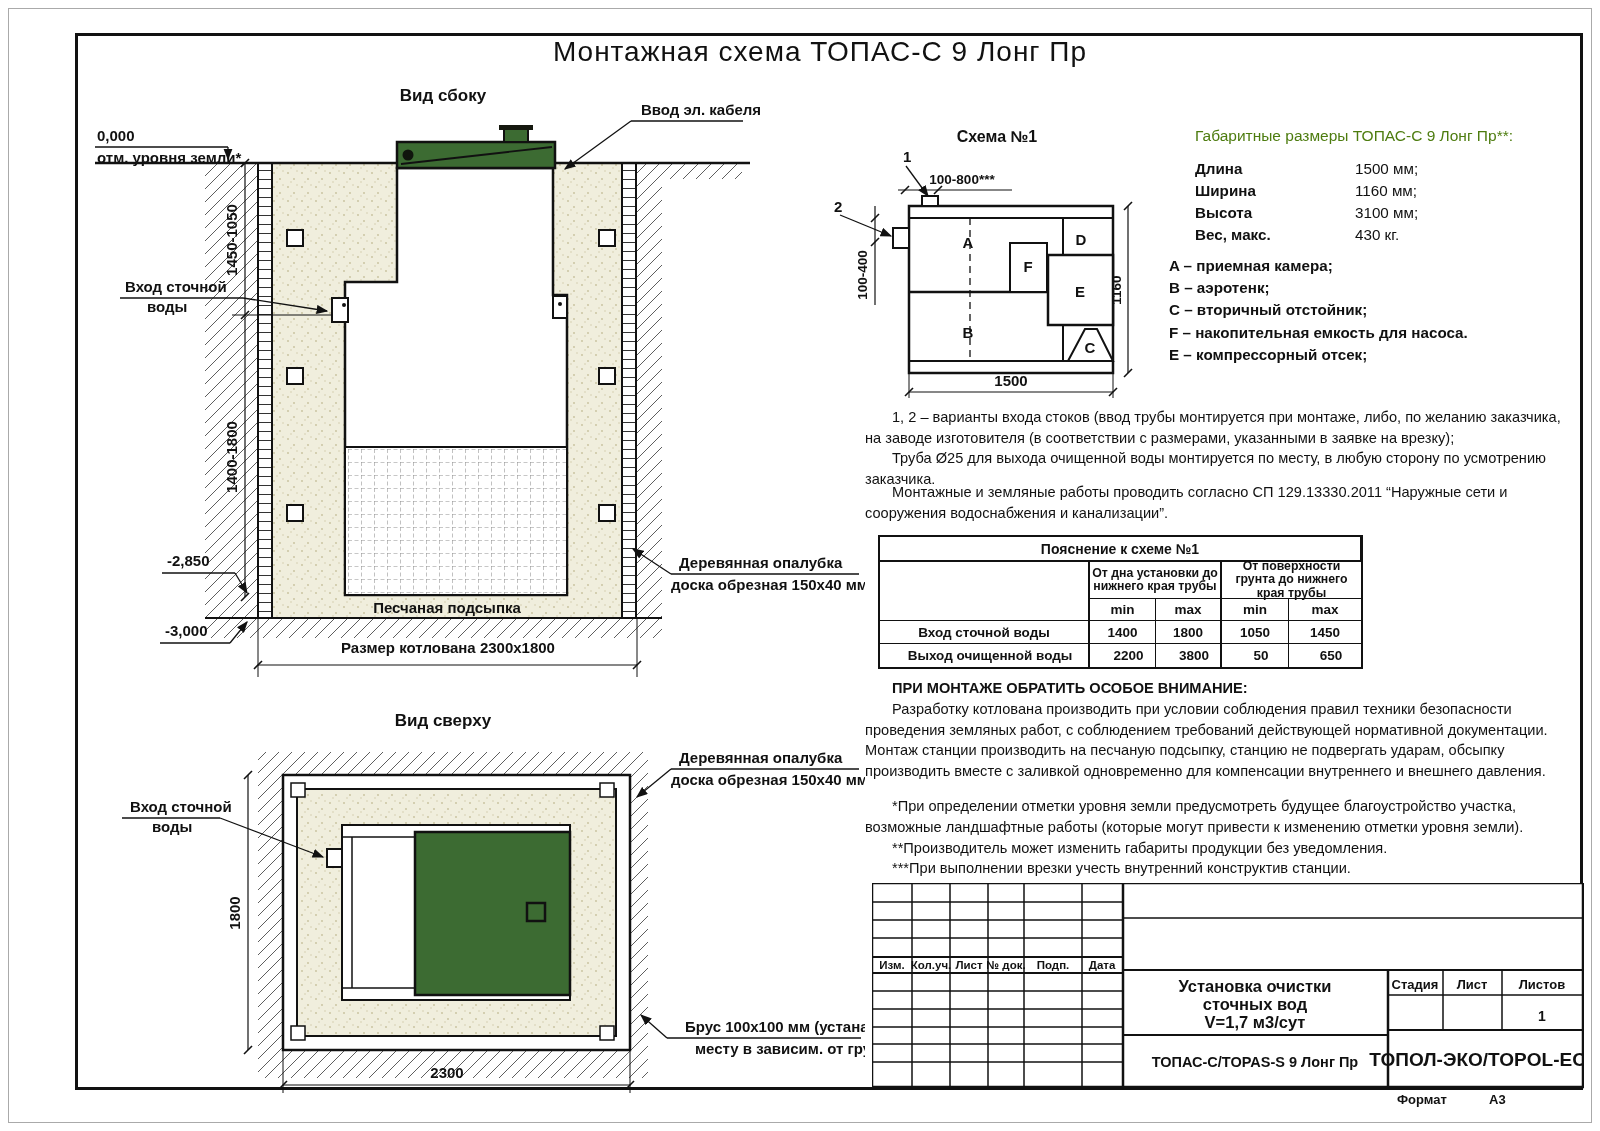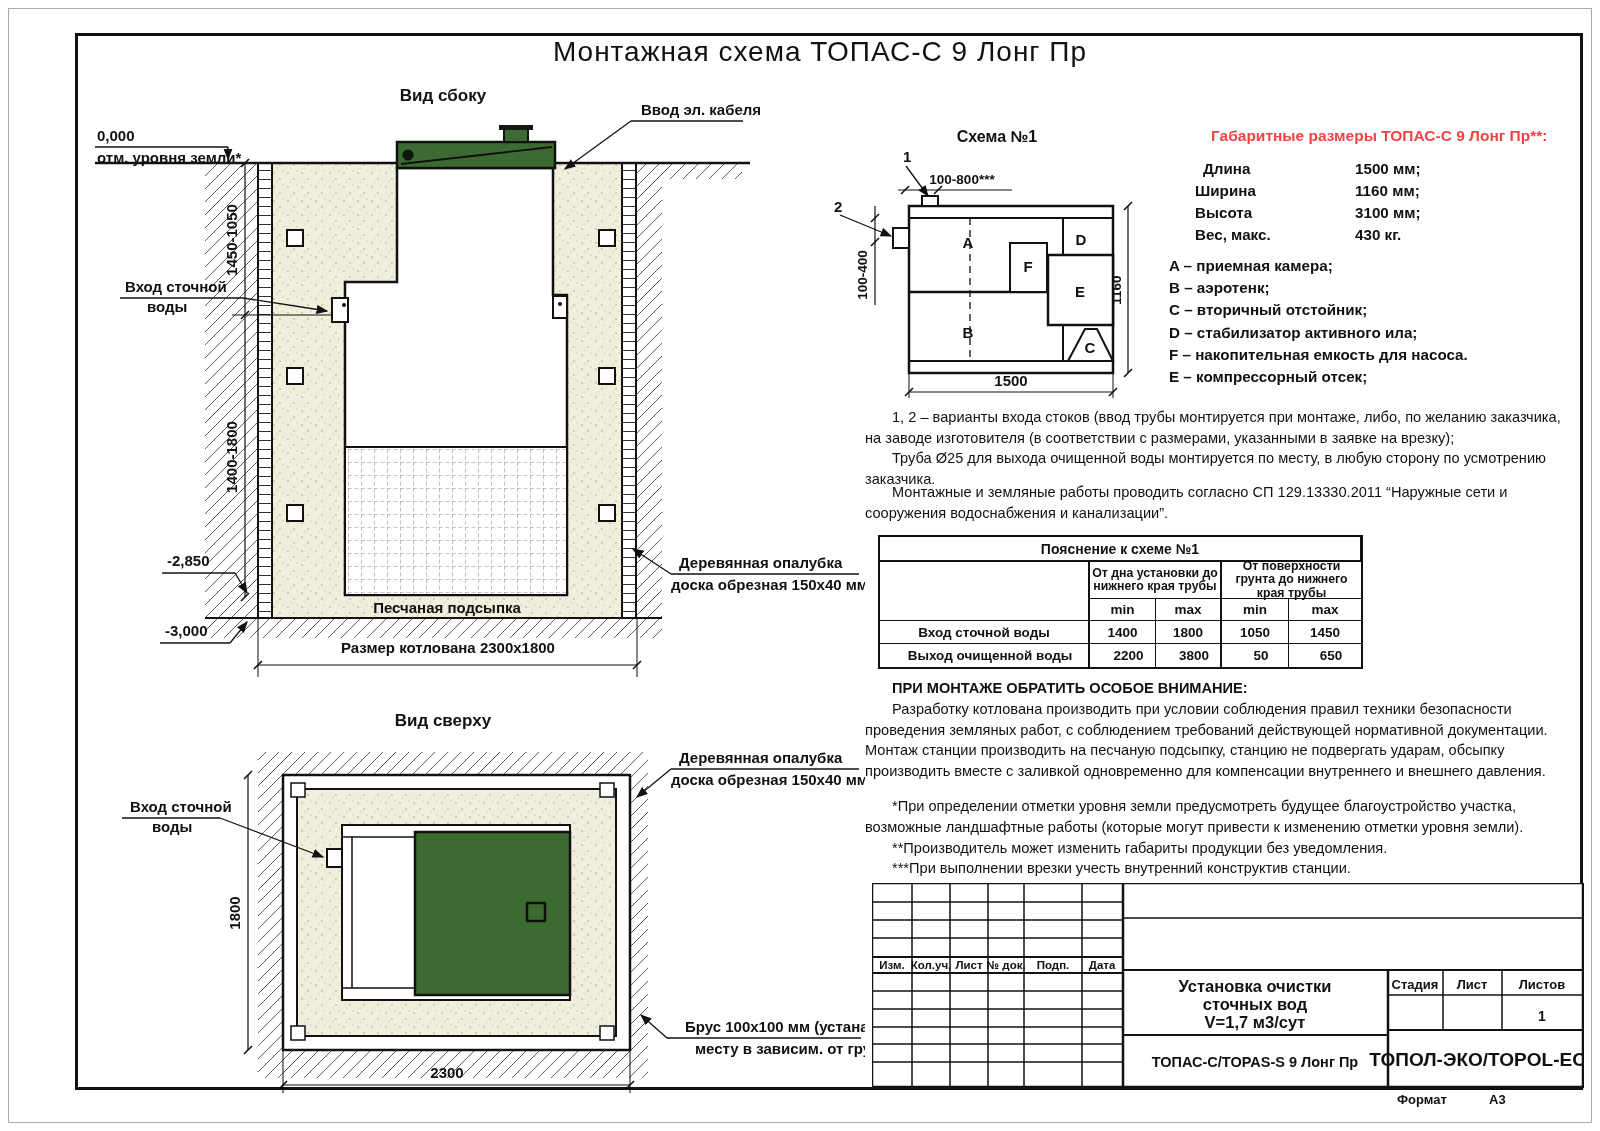--- a/index.html
+++ b/index.html
@@ -1,30 +1,30 @@
 <!DOCTYPE html>
 <html><head>
 <meta charset="utf-8">
 <style>
   html,body{margin:0;padding:0;background:#fff;}
   body{position:relative;width:1600px;height:1131px;font-family:"Liberation Sans","DejaVu Sans",sans-serif;color:#111;overflow:hidden;}
   .abs{position:absolute;}
   .frame{border:3px solid #111;}
   .outer{border:1px solid #aaa;}
-  .dtext{font-weight:700;color:#ef4444;margin-left:16px;}
+  .dtext{font-weight:400;color:#4d7c0f;}
   .center{text-align:center;}
   svg text{fill:#111;font-family:"Liberation Sans","DejaVu Sans",sans-serif;font-weight:600;}
   .t15{font-size:15px;}
   .t14{font-size:13.5px;}
   .t17b{font-size:17px;font-weight:700;}
   .t16b{font-size:16px;font-weight:700;}
   .para{position:absolute;left:865px;width:706px;font-size:14.6px;line-height:20.5px;font-weight:500;color:#111;}
   .indent{text-indent:27px;}
   .spec-row{position:absolute;left:1195px;font-size:15.2px;font-weight:600;}
-  .spec-val{position:absolute;left:1355px;font-size:15.2px;font-weight:700;}
+  .spec-val{position:absolute;left:1355px;font-size:15.2px;font-weight:400;}
   .legend-line{font-size:15.2px;font-weight:600;line-height:22.2px;}
   
   .xtable{position:absolute;left:878px;top:535px;display:grid;
     grid-template-columns:210px 66px 66px 67px 72px;
     grid-template-rows:25px 37px 22px 23px 23px;
     border:2px solid #111;font-weight:600;text-align:center;background:#fff;}
   .xc{border-right:1px solid #111;border-bottom:1px solid #111;display:flex;align-items:center;justify-content:center;font-size:13.5px;}
   .xc.last{border-right:none;}
   .xc.bottom{border-bottom:none;padding-left:12px;}
   .xc.title{grid-column:1/6;font-size:14px;border-bottom:2px solid #111;}
@@ -247,34 +247,33 @@
   <line x1="89" y1="253" x2="89" y2="278" stroke="#111" stroke-width="1"></line>
   <line x1="293" y1="253" x2="293" y2="278" stroke="#111" stroke-width="1"></line>
   <line x1="89" y1="272" x2="293" y2="272" stroke="#111" stroke-width="1.2"></line>
   <path d="M85 276 L93 268" stroke="#111" stroke-width="1.6"></path>
   <path d="M289 276 L297 268" stroke="#111" stroke-width="1.6"></path>
   <text class="t15" x="191" y="266" text-anchor="middle">1500</text>
 </svg>
 
 <div class="abs dtext" style="left:1195px;top:127px;font-size:15.5px;">Габаритные размеры ТОПАС-С 9 Лонг Пр**:</div>
 
-<div class="spec-row" style="top:160px;margin-left:8px;">Длина</div>
+<div class="spec-row" style="top:160px;">Длина</div>
 <div class="spec-val" style="top:160px;">1500 мм;</div>
 <div class="spec-row" style="top:182px;">Ширина</div>
 <div class="spec-val" style="top:182px;">1160 мм;</div>
 <div class="spec-row" style="top:204px;">Высота</div>
 <div class="spec-val" style="top:204px;">3100 мм;</div>
 <div class="spec-row" style="top:226px;">Вес, макс.</div>
 <div class="spec-val" style="top:226px;">430 кг.</div>
 
 <div class="abs" style="left:1169px;top:255px;width:400px;">
   <div class="legend-line">A – приемная камера;</div>
   <div class="legend-line">B – аэротенк;</div>
   <div class="legend-line">C – вторичный отстойник;</div>
-  <div class="legend-line">D – стабилизатор активного ила;</div>
   <div class="legend-line">F – накопительная емкость для насоса.</div>
   <div class="legend-line">E – компрессорный отсек;</div>
 </div>
 
 <div class="para indent" style="top:407px;">1, 2 – варианты входа  стоков (ввод трубы монтируется при монтаже, либо, по желанию заказчика, на заводе изготовителя (в соответствии с размерами, указанными в заявке на врезку);</div>
 <div class="para indent" style="top:448px;">Труба Ø25 для выхода очищенной воды монтируется по месту, в любую сторону по усмотрению заказчика.</div>
 <div class="para indent" style="top:482px;">Монтажные и земляные работы проводить согласно СП 129.13330.2011 “Наружные сети и сооружения водоснабжения и канализации”.</div>
 
 <div class="xtable">
   <div class="xc title">Пояснение к схеме №1</div>

